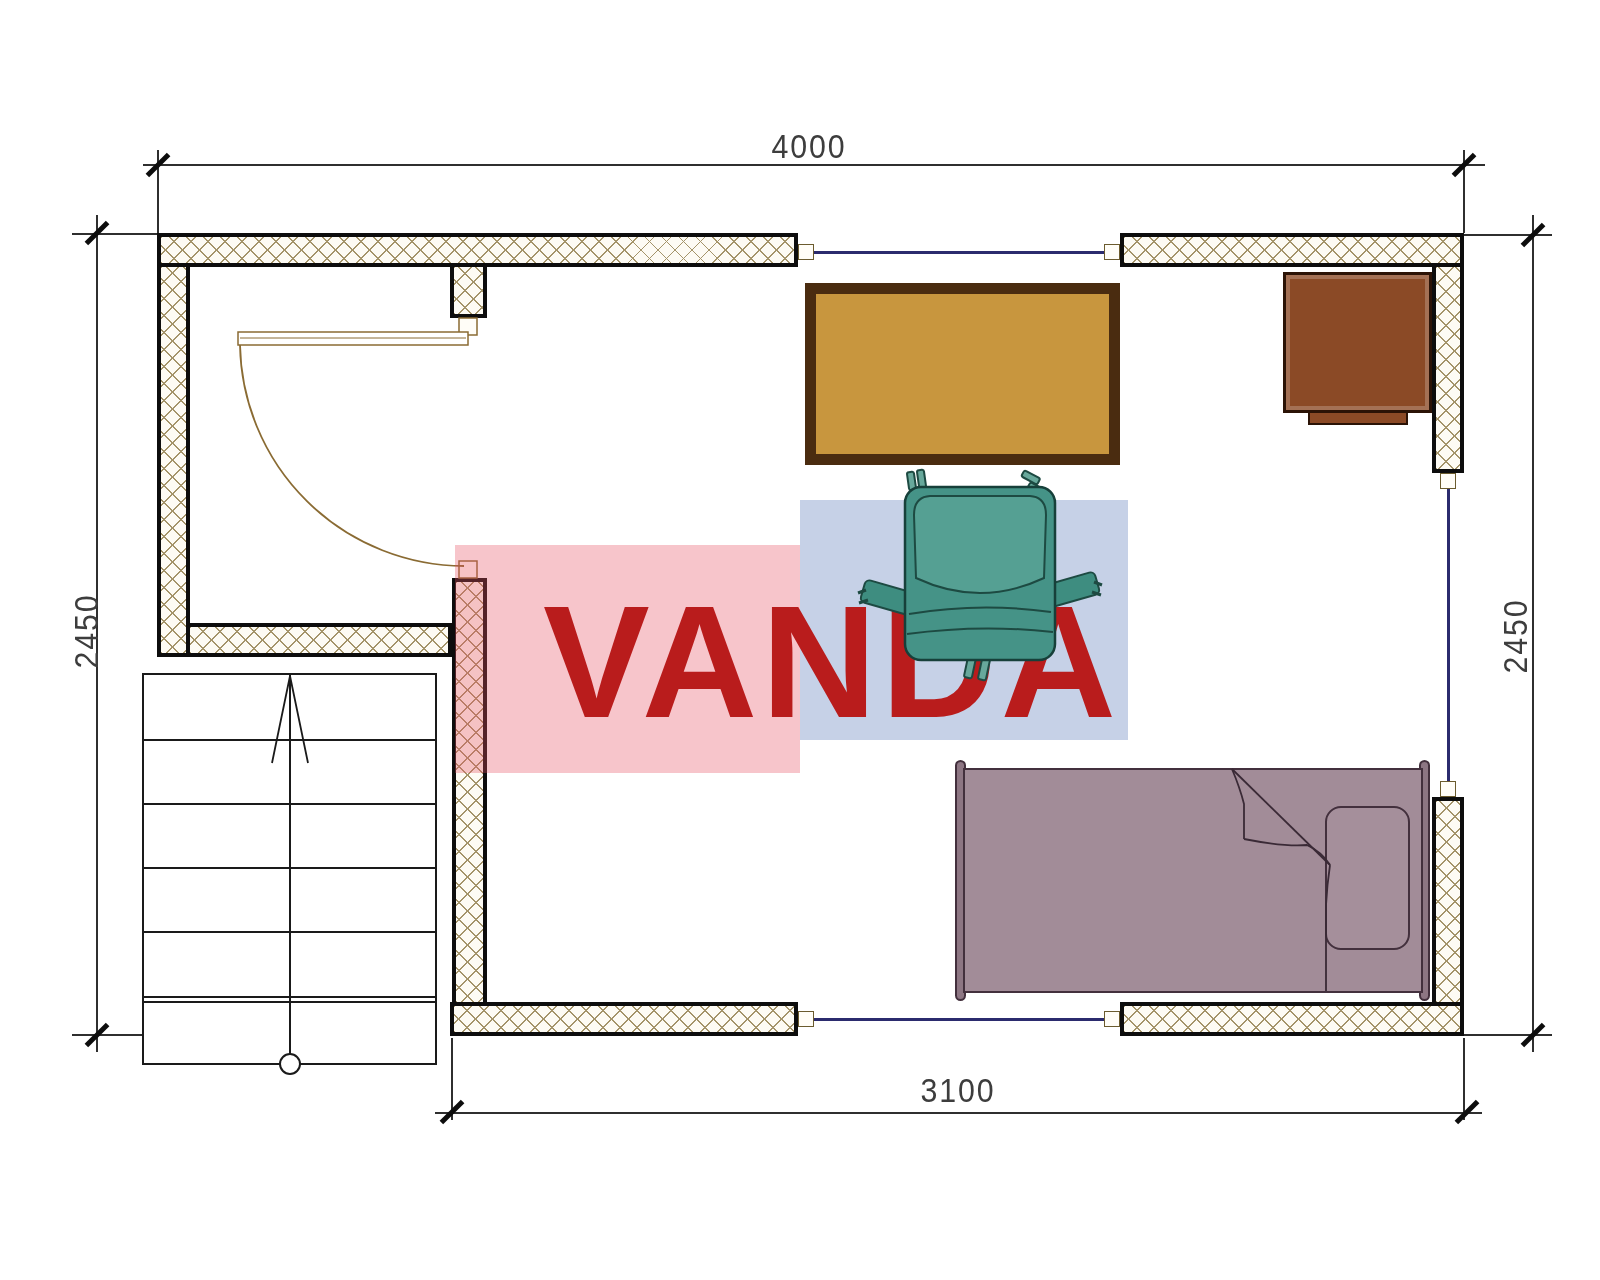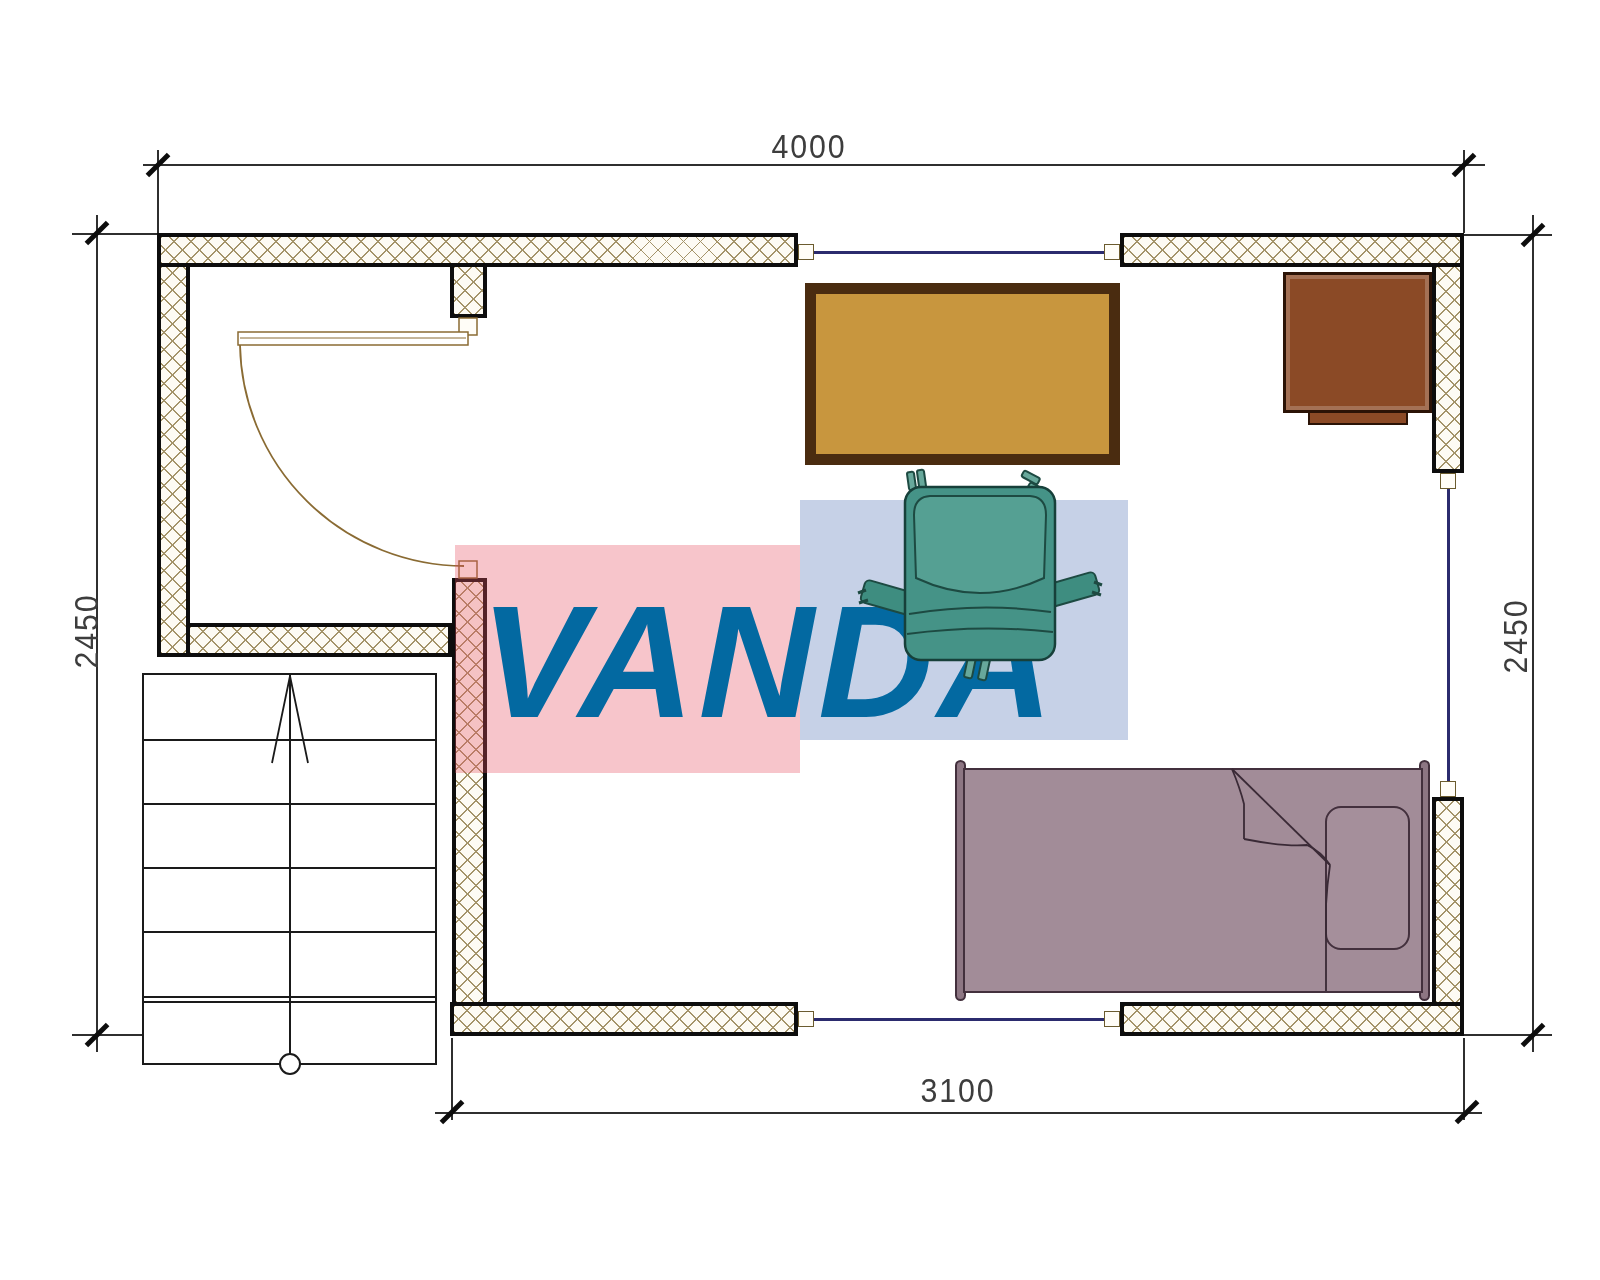--- a/index.html
+++ b/index.html
@@ -31,22 +31,22 @@
          box-shadow:inset 0 0 0 6px rgba(74,44,16,0.0), inset 0 0 0 7px #4a2c10;}
   .cabinet{position:absolute;box-sizing:border-box;border:3px solid #2b1306;background:#8b4a26;
            box-shadow:inset 0 0 0 4px rgba(255,255,255,0.22);}
   .cabinet-tab{position:absolute;box-sizing:border-box;border:2px solid #2b1306;border-top:none;background:#8b4a26;}
   .bedbar{position:absolute;border-radius:6px;background:#8d7683;border:2px solid #43303d;box-sizing:border-box;}
   .mattress{position:absolute;box-sizing:border-box;background:#a28c98;border:2px solid #43303d;}
   .pillow{position:absolute;box-sizing:border-box;background:#a58f9b;border:2px solid #43303d;border-radius:16px;}
   
   .wm-red{position:absolute;background:rgba(232,80,98,0.33);}
   .wm-blue{position:absolute;background:rgba(120,145,198,0.42);}
-  .wm-text{position:absolute;color:#0369a1;font-weight:bold;font-size:160px;letter-spacing:4px;
-           text-align:left;font-family:"Liberation Sans",sans-serif;font-style:italic;}
+  .wm-text{position:absolute;color:#b91c1c;font-weight:bold;font-size:160px;letter-spacing:4px;
+           text-align:right;font-family:"Liberation Sans",sans-serif;}
   svg.overlay{position:absolute;left:0;top:0;pointer-events:none;}
 </style>
 </head>
 <body>
 
 <div id="canvas">
 
   <div class="dimline" style="left:143px;top:164px;width:1342px;height:1.5px;"></div>
   <div class="dimline" style="left:157px;top:150px;width:1.5px;height:83px;"></div>
   <div class="dimline" style="left:1463px;top:150px;width:1.5px;height:83px;"></div>

